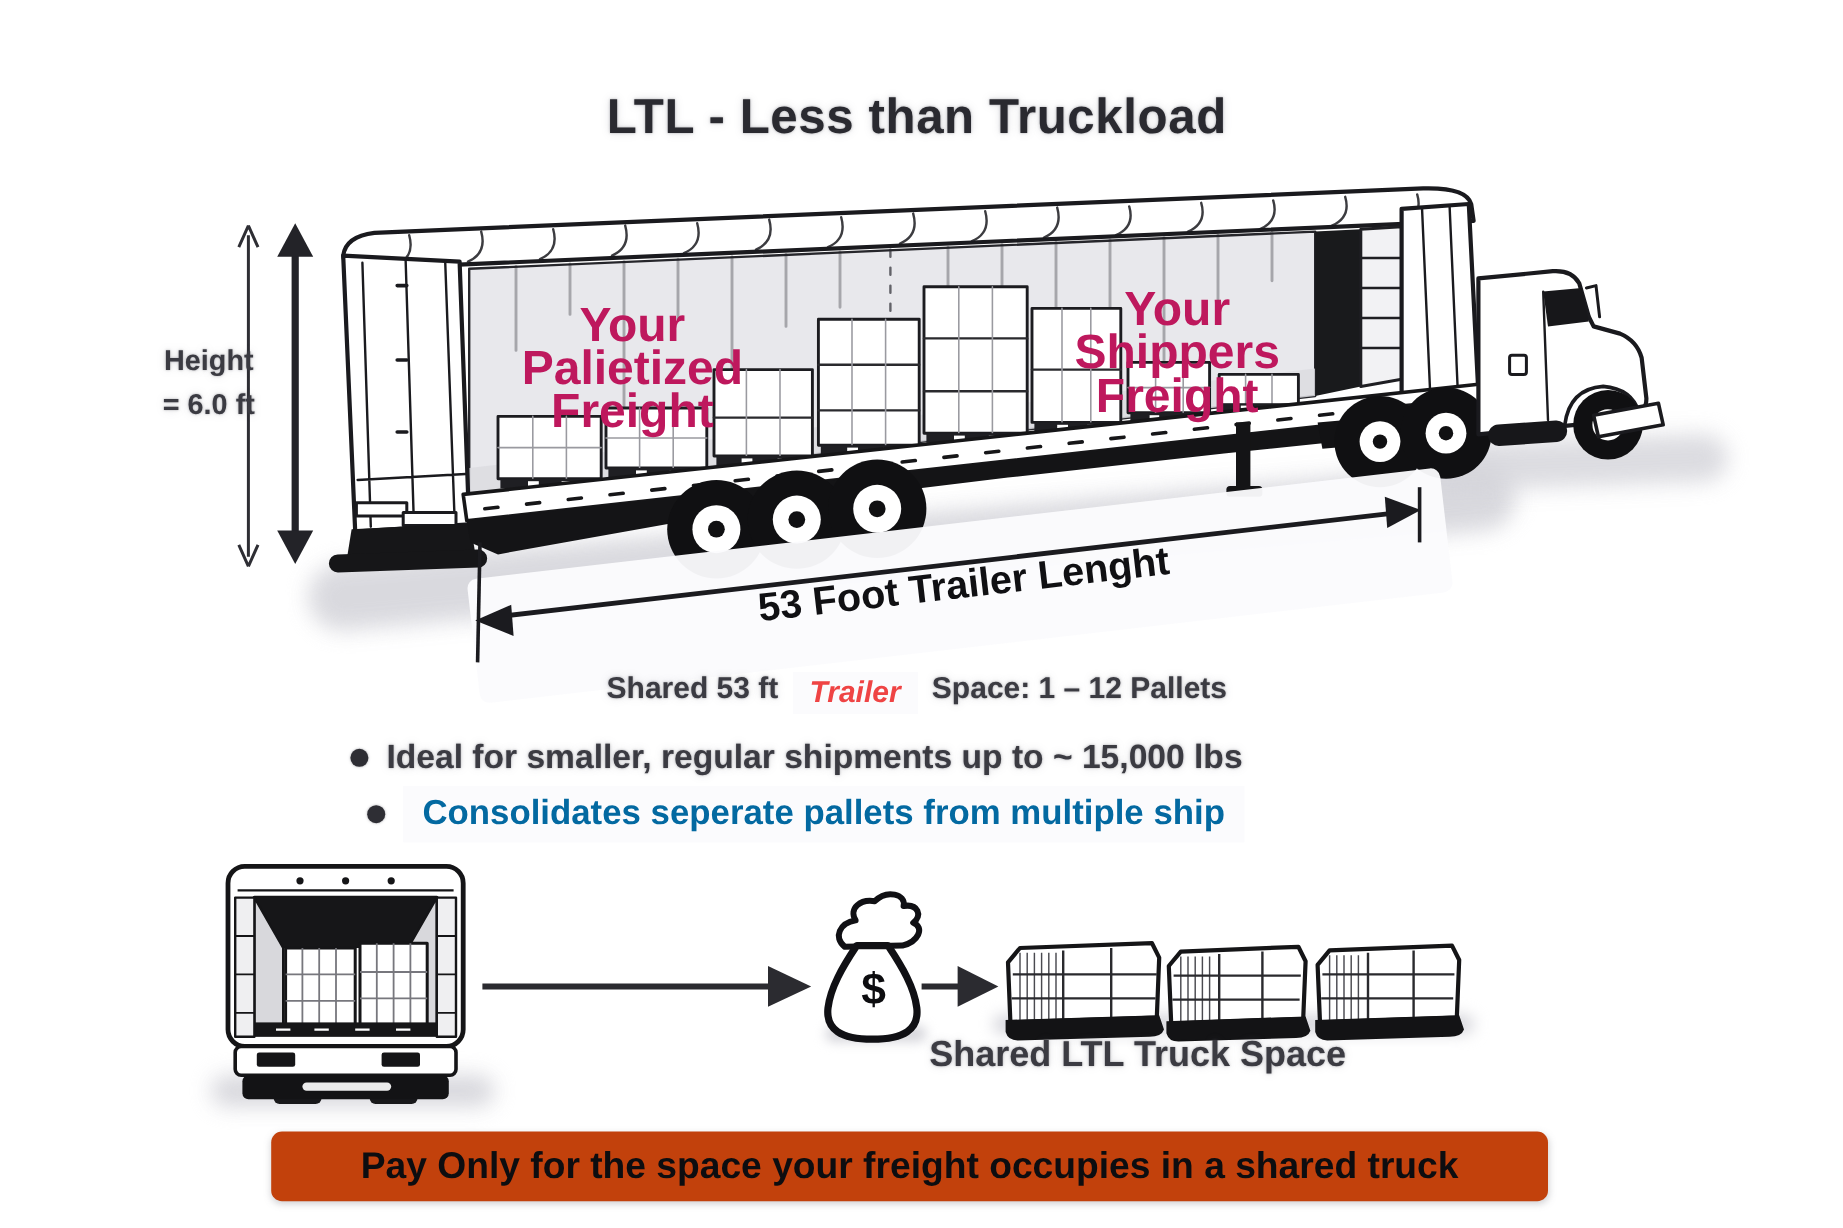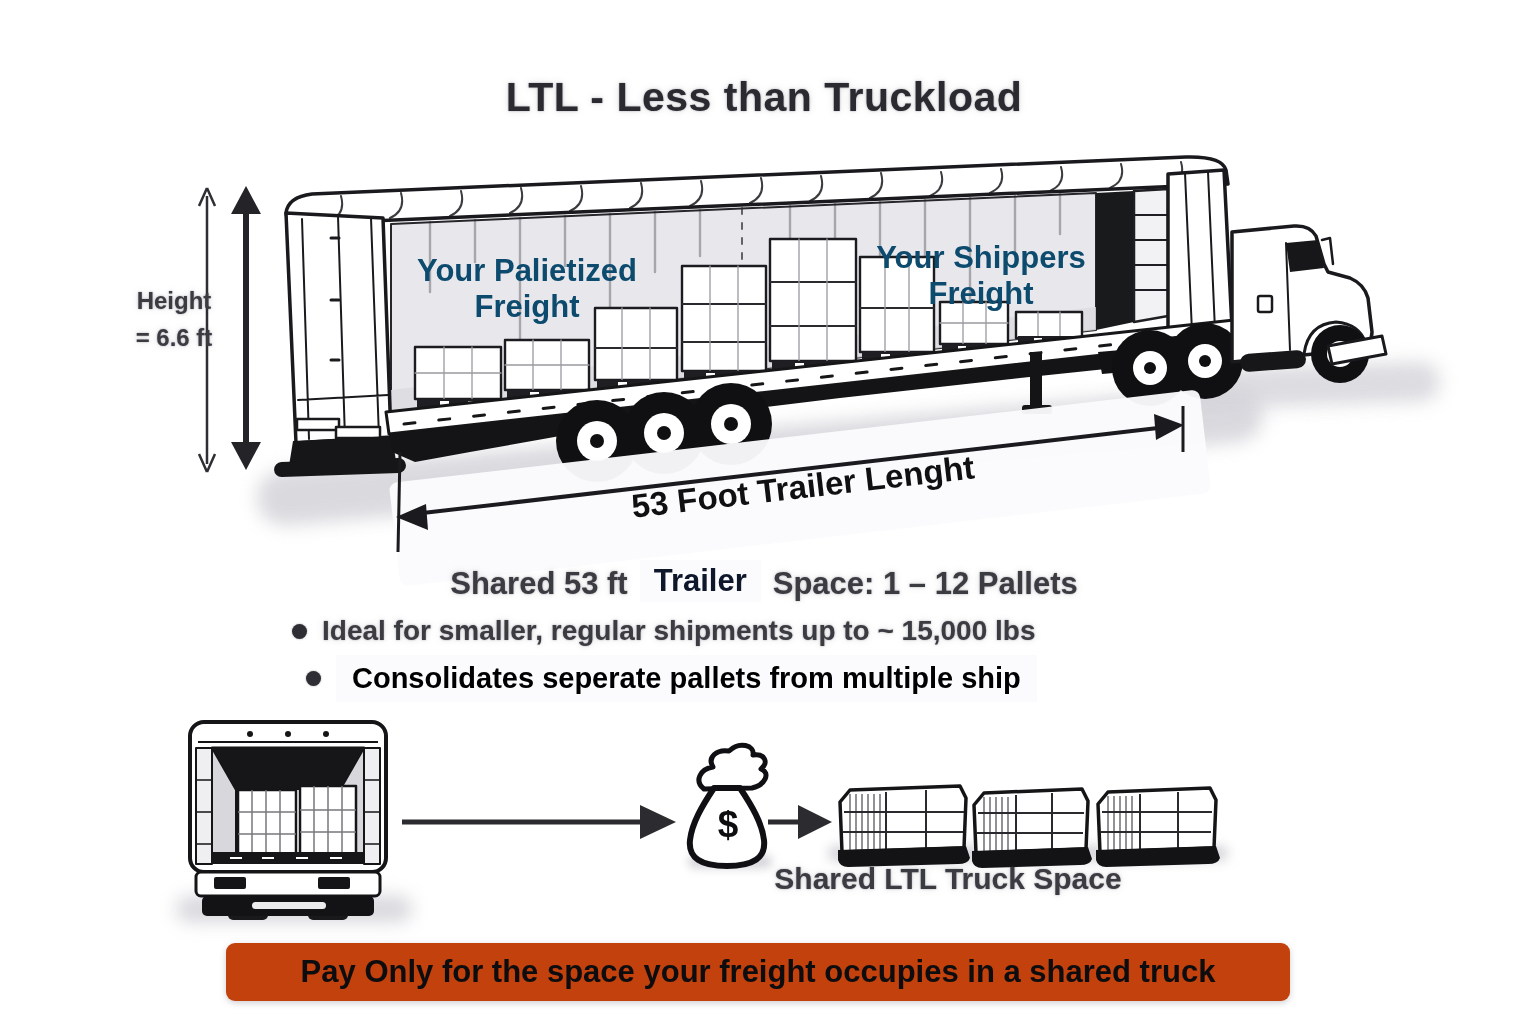--- a/index.html
+++ b/index.html
@@ -5,33 +5,33 @@
   html,body{margin:0;padding:0;background:#ffffff;}
   .stage{position:relative;width:1528px;height:1023px;background:#ffffff;overflow:hidden;
          font-family:"Liberation Sans", sans-serif;color:#1a1a1e;}
   .abs{position:absolute;}
   .shadow{position:absolute;background:#d3d3d9;filter:blur(9px);border-radius:40px;}
   .sketch{color:#3b3b42;text-shadow:0 0 2px rgba(70,70,80,.45), 0 0 7px rgba(120,120,130,.22);}
   .title{left:0;right:0;top:74px;text-align:center;font-size:41px;font-weight:800;
          letter-spacing:.5px;color:#2a2a30;}
   .height-label{left:104px;top:282px;width:140px;text-align:center;font-size:24px;
                 font-weight:700;line-height:37px;}
-  .freight-label{width:250px;text-align:center;font-size:31px;font-weight:700;color:#0c4a6e;
+  .freight-label{width:250px;text-align:center;font-size:40px;font-weight:700;color:#be185d;
                  line-height:36px;}
   .your-freight{left:402px;top:253px;}
   .other-freight{left:856px;top:240px;}
   .length-label{left:498px;top:468px;width:610px;text-align:center;font-size:33px;font-weight:800;
                 color:#101013;transform:rotate(-6.6deg);}
-  .subtitle{left:0;right:0;top:560px;display:flex;justify-content:center;align-items:flex-end;
-            gap:12px;font-size:31px;font-weight:700;}
-  .subtitle .patch{background:#fbfbfd;padding:3px 14px;color:#0f172a;text-shadow:none;}
+  .subtitle{left:0;right:0;top:560px;display:flex;justify-content:center;align-items:flex-start;
+            gap:12px;font-size:25px;font-weight:700;}
+  .subtitle .patch{background:#fbfbfd;padding:3px 14px;color:#ef4444;text-shadow:none;font-style:italic;}
   .bullet-row{display:flex;align-items:center;gap:15px;}
   .bullet1{left:292px;top:615px;font-size:28px;font-weight:700;text-align:right;}
   .bullet2{left:306px;top:655px;font-size:29px;font-weight:800;color:#0c0c0e;}
-  .bullet2 .patch{background:#fbfbfd;padding:7px 16px;color:#000000;text-shadow:none;}
+  .bullet2 .patch{background:#fbfbfd;padding:7px 16px;color:#0369a1;text-shadow:none;}
   .dot{width:15px;height:15px;border-radius:50%;background:#2e2e34;flex:0 0 auto;
        box-shadow:0 0 2px rgba(70,70,80,.5);}
   .shared-cost{left:660px;top:742px;width:520px;text-align:center;font-size:30px;font-weight:700;}
   .shared-space{left:698px;top:862px;width:500px;text-align:center;font-size:30px;font-weight:700;}
   .money-symbol{left:709px;top:804px;width:38px;text-align:center;font-size:37px;font-weight:800;
                 color:#0d0d10;}
   .footer-bar{left:226px;top:943px;width:1064px;height:58px;background:#c2410c;border-radius:9px;
               display:flex;align-items:center;justify-content:center;font-size:31px;font-weight:800;
               color:#0d0d10;box-shadow:0 2px 6px rgba(120,120,130,.35);}
   svg{position:absolute;left:0;top:0;}
@@ -258,21 +258,21 @@
         <path stroke="#2a2a2e" stroke-width="2" fill="none" d="M44 6 v56 M82 4 v57 M6 24 h110 M5 44 h110"></path>
         <path d="M0 62 L120 58 L124 70 Q122 76 112 76 L10 79 Q2 79 0 72 Z" fill="#131315"></path>
       </g>
     </g>
   </svg>
 
   <div class="abs title sketch">LTL - Less than Truckload</div>
 
   <div class="abs height-label sketch">
     <div>Height</div>
-    <div>= 6.6 ft</div>
+    <div>= 6.0 ft</div>
   </div>
 
   <div class="abs freight-label your-freight">
     <div>Your Palietized</div>
     <div>Freight</div>
   </div>
 
   <div class="abs freight-label other-freight">
     <div>Your Shippers</div>
     <div>Freight</div>

